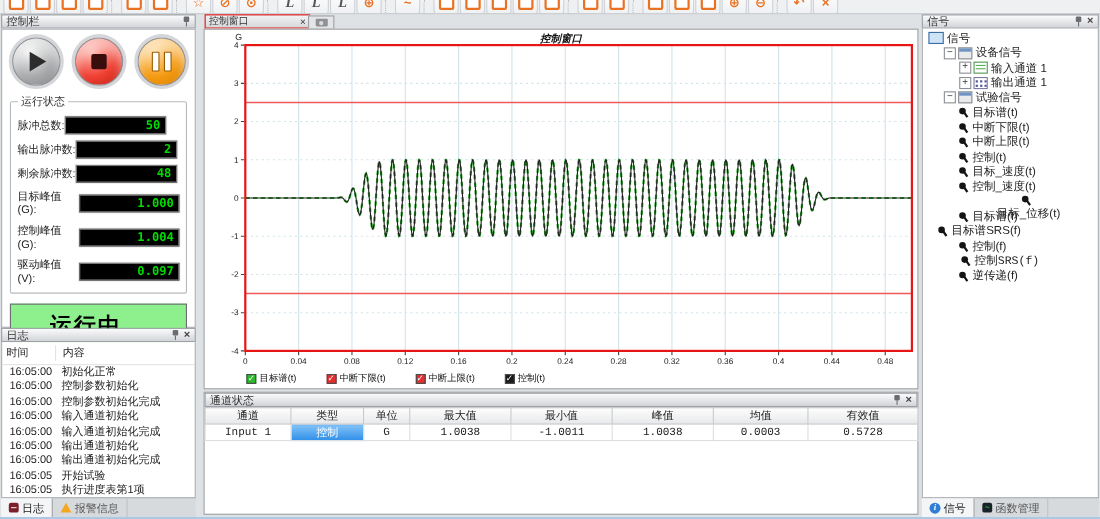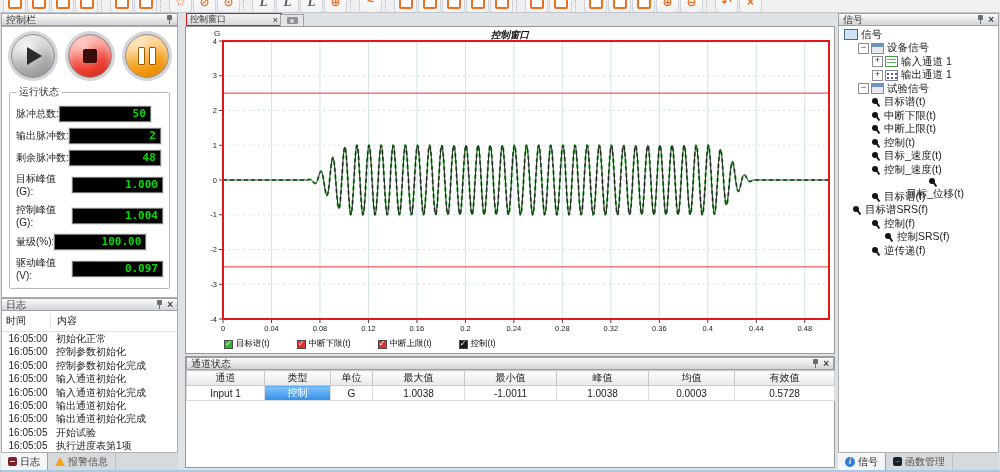--- a/index.html
+++ b/index.html
@@ -76,21 +76,21 @@
   .chart-title{position:absolute;top:2px;left:0;right:0;text-align:center;font-size:9.5px;font-weight:bold;font-style:italic;color:#111;}
   #chart{position:absolute;left:0;top:0;}
   .legend{position:absolute;left:38px;bottom:3px;display:flex;gap:27px;font-size:8.5px;color:#111;align-items:center;}
   .lg-item{display:flex;align-items:center;}
   .lgc{width:9px;height:9px;border:1px solid #4a4a4a;display:inline-flex;align-items:center;justify-content:center;
        color:#fff;font-size:8px;line-height:8px;font-weight:bold;margin-right:3px;box-sizing:border-box;}
   .channel-panel{position:absolute;top:343px;left:0;width:650px;bottom:2px;background:#fff;
                  border:1px solid #97999d;box-sizing:border-box;}
   .ch-table{width:100%;border-collapse:collapse;table-layout:fixed;font-size:10px;color:#222;}
   .ch-table th{background:linear-gradient(#fdfdfd,#e7e8ea);border:1px solid #c8cacd;height:14px;font-weight:normal;padding:0;}
-  .ch-table td{border:1px solid #dcdee0;height:14px;text-align:center;padding:0;}
+  .ch-table td{border:1px solid #dcdee0;height:14px;text-align:center;padding:0;font-family:Liberation Mono, monospace;}
   .cell-type{background:linear-gradient(#82c2f8,#2f8fe8);color:#fff;}
   
   .right-dock{position:absolute;left:838px;top:13px;width:161px;height:457px;}
   .tree{position:absolute;top:13px;left:0;right:0;bottom:17px;background:#fff;border:1px solid #aaadb1;
         border-top:none;overflow:hidden;padding-top:2px;}
   .trow{display:flex;align-items:center;height:13.5px;font-size:10.5px;color:#222;white-space:nowrap;}
   .expander{width:9px;height:9px;border:1px solid #8b8e92;background:#fff;font-size:9px;line-height:7px;
             text-align:center;color:#333;margin-right:2px;flex:0 0 auto;}
   .ti{flex:0 0 auto;margin-right:3px;position:relative;}
   .ti-root{width:12px;height:9px;background:#cfe3f7;border:1px solid #3a6ea5;}
@@ -241,24 +241,20 @@
               <span class="flabel">剩余脉冲数:</span>
               <span class="led">48</span>
             </div>
             <div class="frow">
               <span class="flabel">目标峰值(G):</span>
               <span class="led">1.000</span>
             </div>
             <div class="frow">
               <span class="flabel">控制峰值(G):</span>
               <span class="led">1.004</span>
-            </div>
-            <div class="frow">
-              <span class="flabel">量级(%):</span>
-              <span class="led">100.00</span>
             </div>
             <div class="frow">
               <span class="flabel">驱动峰值(V):</span>
               <span class="led">0.097</span>
             </div>
           </div>
       </fieldset>
       <div class="run-banner">运行中...</div>
     </div>
 
@@ -539,21 +535,21 @@
           <span>目标谱(f)</span>
         </div>
         <div class="trow" style="padding-left: 14px;">
           <span class="ti ti-signal"></span>
           <span>目标谱SRS(f)</span>
         </div>
         <div class="trow" style="padding-left: 33px;">
           <span class="ti ti-signal"></span>
           <span>控制(f)</span>
         </div>
-        <div class="trow" style="padding-left: 46px;">
+        <div class="trow" style="padding-left: 35px; font-family: Liberation Mono, monospace;">
           <span class="ti ti-signal"></span>
           <span>控制SRS(f)</span>
         </div>
         <div class="trow" style="padding-left: 33px;">
           <span class="ti ti-signal"></span>
           <span>逆传递(f)</span>
         </div>
       </div>
     <div class="dock-tabs" id="right-tabs">
         <div class="dtab active">

